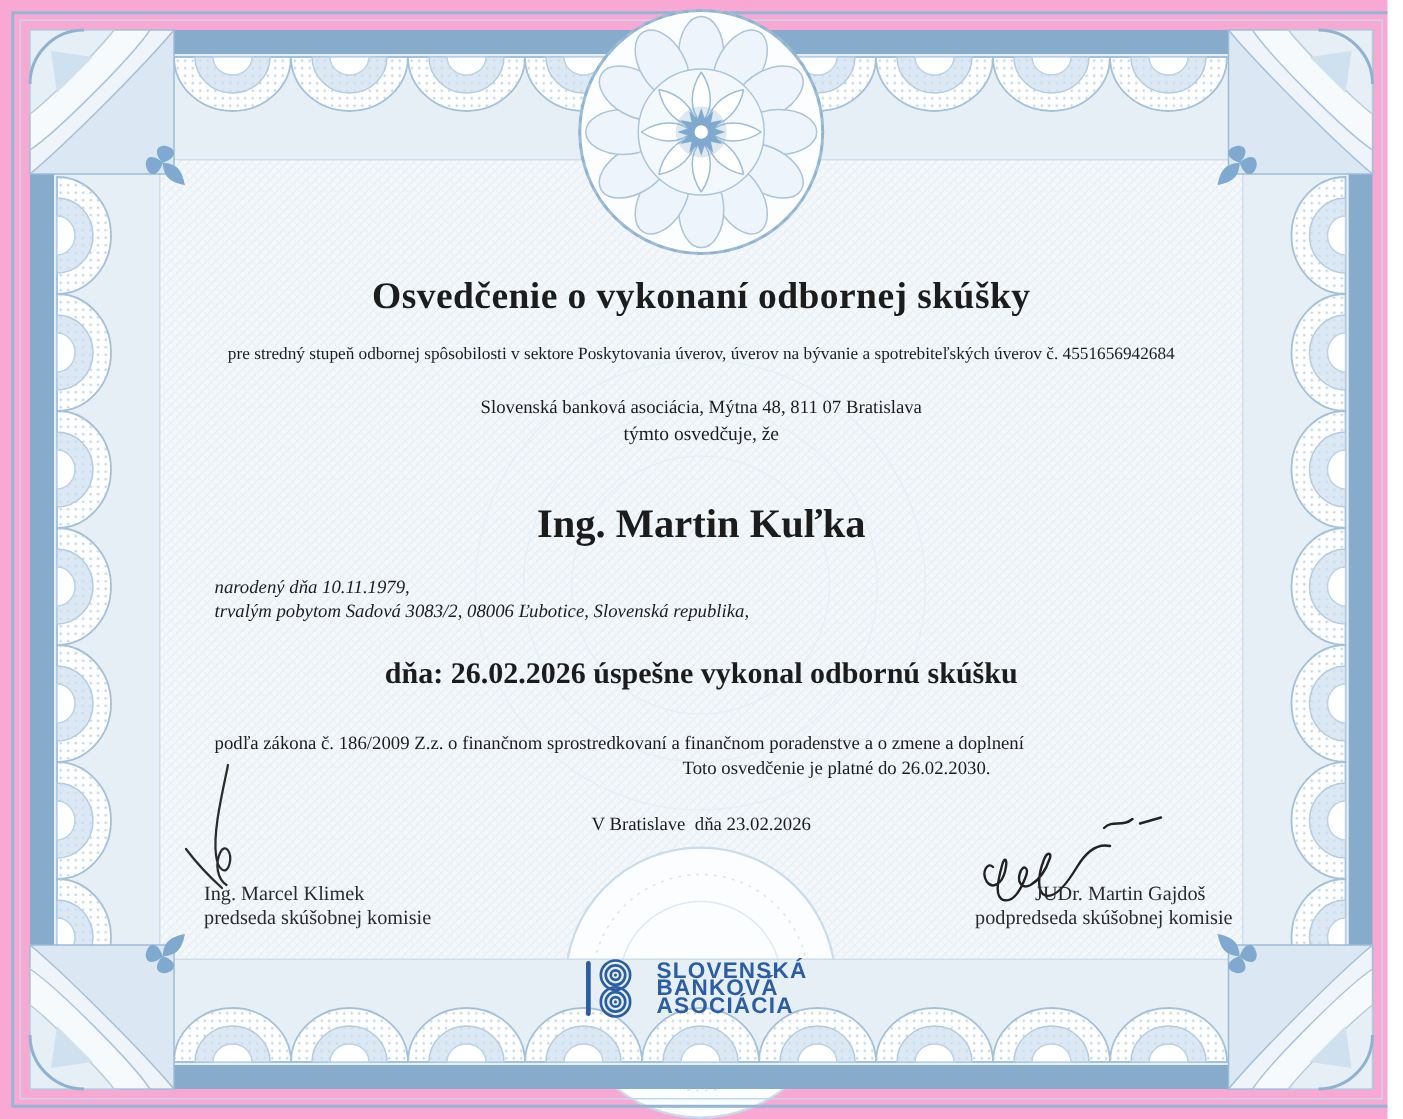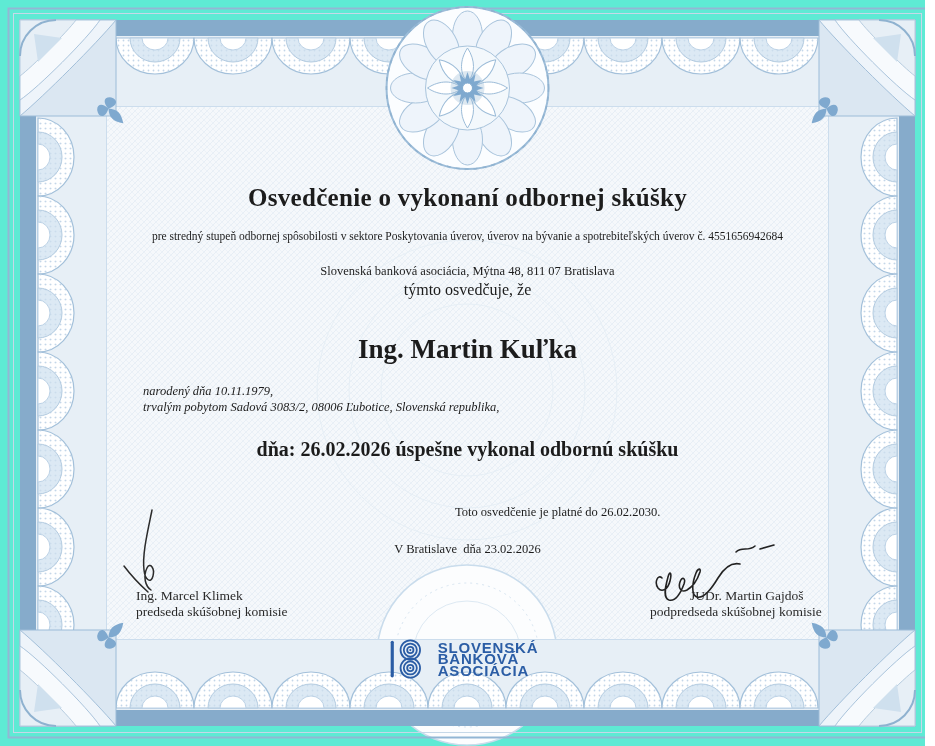--- a/index.html
+++ b/index.html
@@ -1,26 +1,26 @@
 <!DOCTYPE html>
 <html><head>
 <meta charset="utf-8">
 <style>
   html,body { margin:0; padding:0; background:#fff; }
   .page {
-    position:relative; width:925px; height:746px; background:#5eead4;
+    position:relative; width:925px; height:746px; background:#f9a8d4;
     font-family:"Liberation Serif", serif; color:#1c1c1c; overflow:hidden;
   }
   .frame-svg { position:absolute; left:0; top:0; width:935px; height:746px; }
   .abs { position:absolute; }
   .ctr { left:0; width:935px; text-align:center; }
   .title       { top:184px; font-size:25px; font-weight:bold; letter-spacing:0.3px; }
   .subtitle    { top:230px; font-size:11.5px; }
   .issuer      { top:264px; font-size:12.5px; }
-  .certifies   { top:281px; font-size:16px; }
+  .certifies   { top:281px; font-size:13px; }
   .holder      { top:334px; font-size:27px; font-weight:bold; }
   .born-block  { left:143px; top:384px; font-size:12.5px; line-height:15.5px;font-style:italic; }
   .exam        { top:438px; font-size:20px; font-weight:bold; }
   .legal-block { left:143px; top:488px; font-size:12.5px; line-height:15.5px; width:545px; }
   .validity    { left:455px; top:505px; font-size:12.5px; font-weight:normal; }
   .place-date  { top:542px; font-size:12.5px; white-space:pre; }
   .sig-name    { font-size:13.5px; color:#2a2a2a; }
   .sig-role    { font-size:13.5px; color:#2a2a2a; }
   .sig-left-svg  { left:118px; top:508px; }
   .sig-left-name { left:136px; top:588px; }
@@ -189,20 +189,21 @@
   <div class="abs ctr holder">Ing. Martin Kuľka</div>
 
   <div class="abs born-block">
     <div>narodený dňa 10.11.1979,</div>
     <div>trvalým pobytom Sadová 3083/2, 08006 Ľubotice, Slovenská republika,</div>
   </div>
 
   <div class="abs ctr exam">dňa: 26.02.2026 úspešne vykonal odbornú skúšku</div>
 
   <div class="abs legal-block">
+    <div>podľa zákona č. 186/2009 Z.z. o finančnom sprostredkovaní a finančnom poradenstve a o zmene a doplnení</div>
   </div>
 
   <div class="abs validity">Toto osvedčenie je platné do 26.02.2030.</div>
   <div class="abs ctr place-date">V Bratislave  dňa 23.02.2026</div>
 
   <svg class="abs sig-left-svg" width="60" height="88" viewBox="0 0 60 88">
     <g fill="none" stroke="#2b2b2b" stroke-width="1.5" stroke-linecap="round">
       <path d="M34,2 C30,22 24,46 26,62 C27,72 33,76 35,68 C37,60 32,54 29,60 C25,68 27,78 33,82"></path>
       <path d="M6,58 C12,66 20,75 30,84"></path>
     </g>

